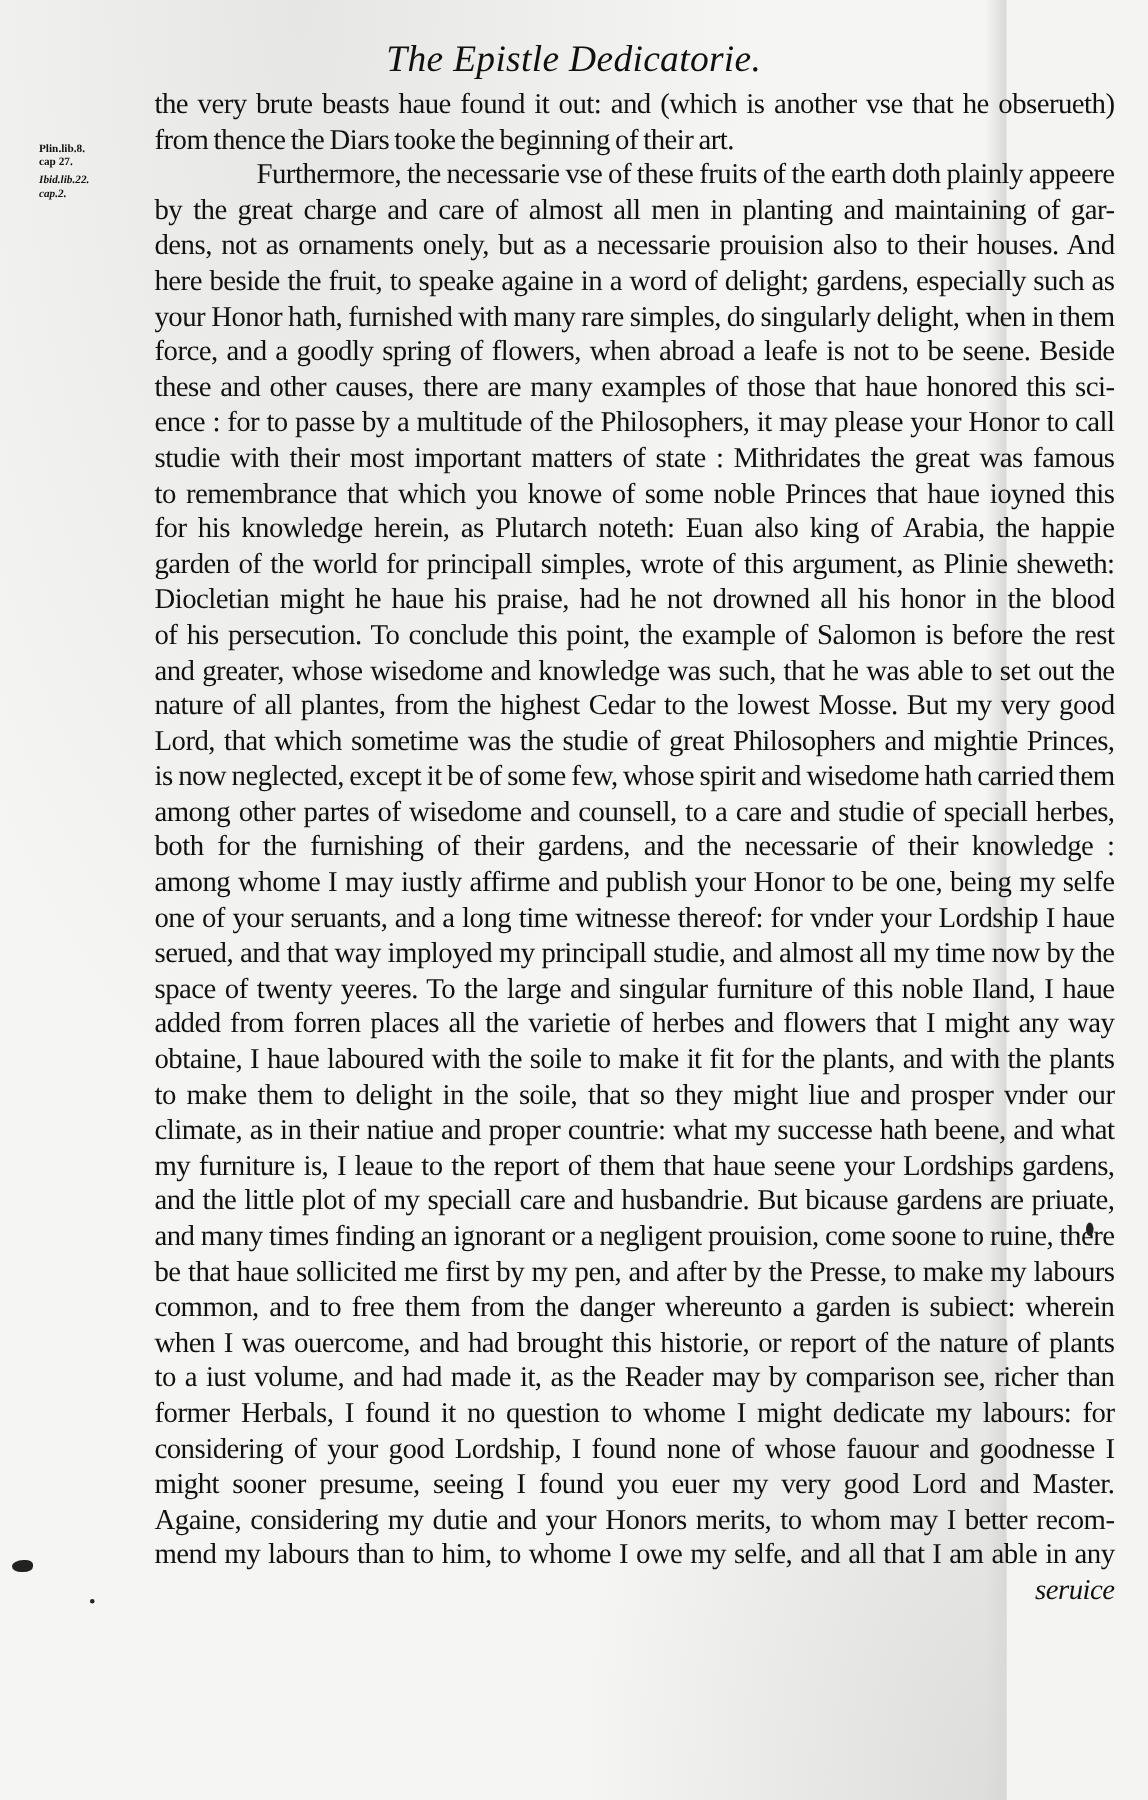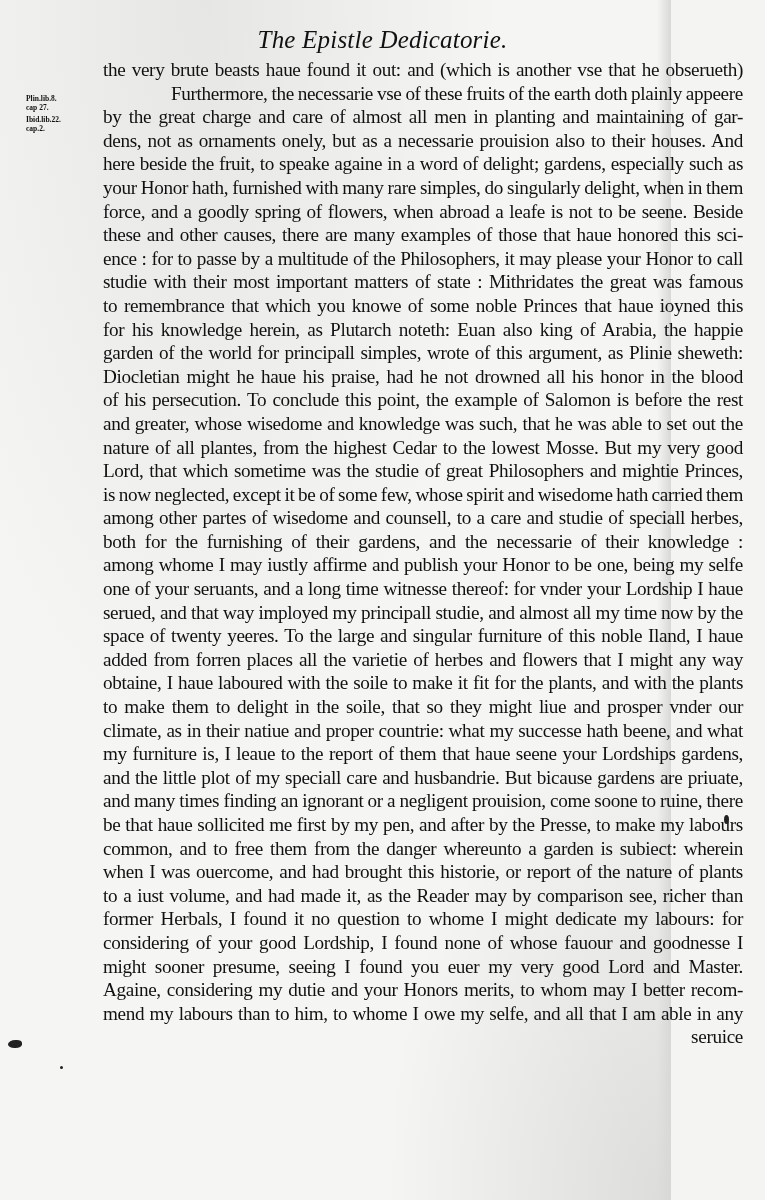--- a/index.html
+++ b/index.html
@@ -41,44 +41,45 @@
     height: 23.6px; line-height: 23.6px;
     font-size: 19.2px;
     white-space: nowrap;
     text-align: justify;
     text-align-last: justify;
     letter-spacing: -0.35px;
     word-spacing: -1px;
   }
   .line.indent { padding-left: 68px; }
   .line.last-short { text-align-last: left; }
-  .line.catch { text-align-last: right; text-align: right; }
+  .line.catch { text-align-last: right; text-align: right; font-style: italic; }
   .blot {
     position: absolute; background: #222; border-radius: 50%;
   }
 </style>
 </head>
 <body>
 
 <div class="page">
   <div class="edge-right"></div>
 
   <div class="header">The Epistle Dedicatorie.</div>
 
   <div class="margin-note" style="top:64px;">
     <div>Plin.lib.8.</div>
     <div>cap 27.</div>
   </div>
-  <div class="margin-note" style="top:85px;">
+  <div class="margin-note" style="top:85px;font-style:italic;">
     <div>Ibid.lib.22.</div>
     <div>cap.2.</div>
   </div>
 
   <div class="body-text" id="body-text">
       <div class="line">the very brute beasts haue found it out: and (which is another vse that he obserueth)</div>
+      <div class="line last-short">from thence the Diars tooke the beginning of their art.</div>
       <div class="line indent">Furthermore, the necessarie vse of these fruits of the earth doth plainly appeere</div>
       <div class="line">by the great charge and care of almost all men in planting and maintaining of gar-</div>
       <div class="line">dens, not as ornaments onely, but as a necessarie prouision also to their houses.  And</div>
       <div class="line">here beside the fruit, to speake againe in a word of delight; gardens, especially such as</div>
       <div class="line">your Honor hath, furnished with many rare simples, do singularly delight, when in them</div>
       <div class="line">force, and a goodly spring of flowers, when abroad a leafe is not to be seene.  Beside</div>
       <div class="line">these and other causes, there are many examples of those that haue honored this sci-</div>
       <div class="line">ence : for to passe by a multitude of the Philosophers, it may please your Honor to call</div>
       <div class="line">studie with their most important matters of state : Mithridates the great was famous</div>
       <div class="line">to remembrance that which you knowe of some noble Princes that haue ioyned this</div>

